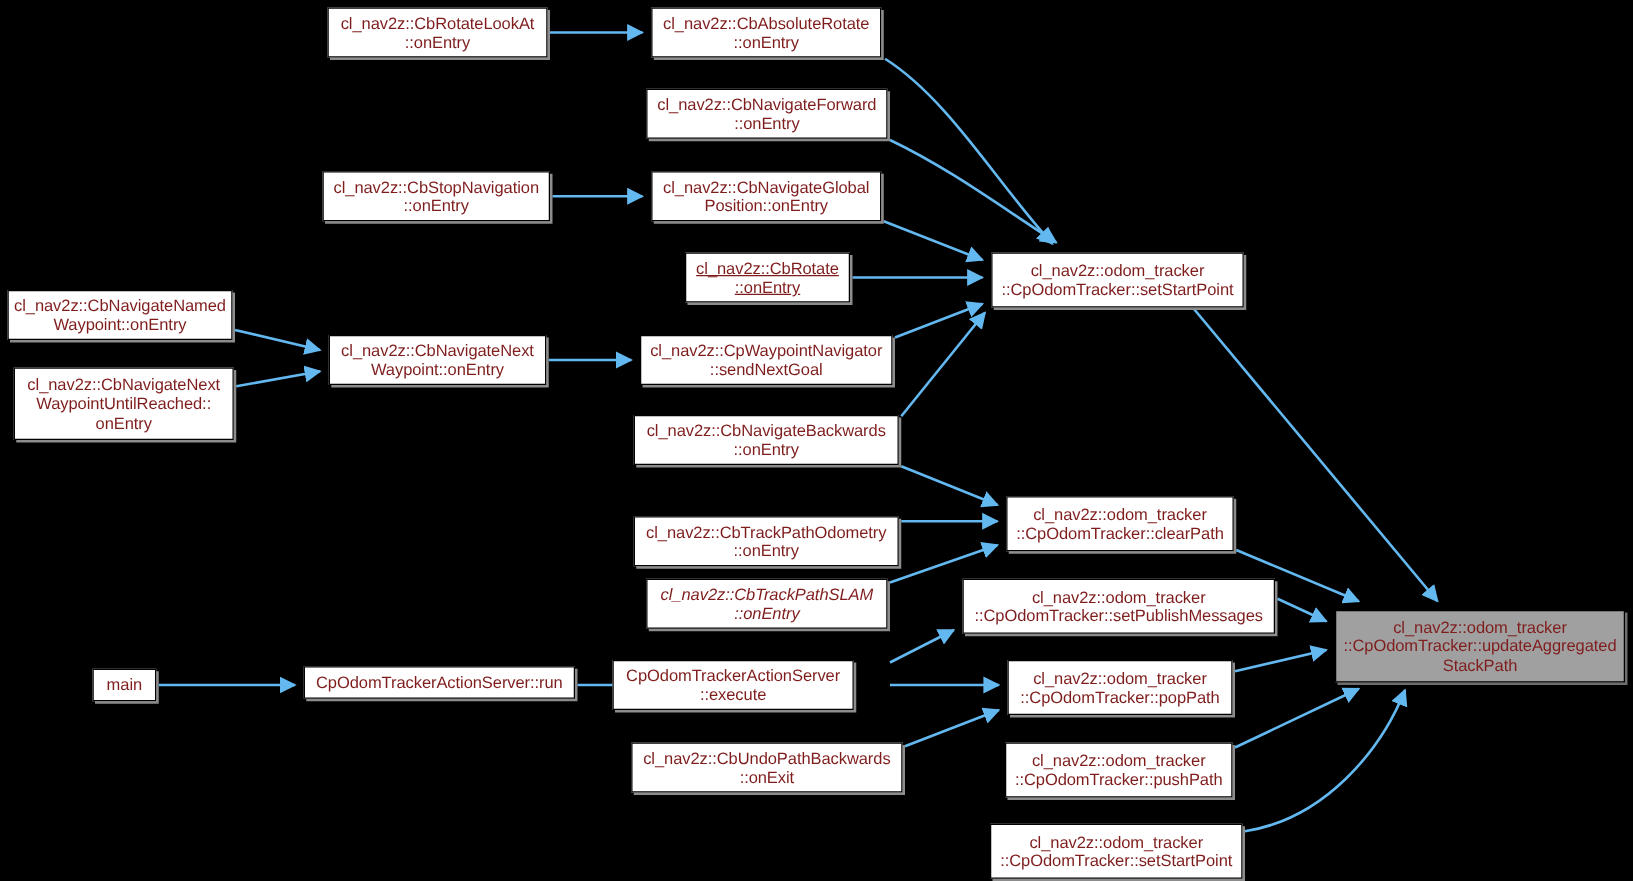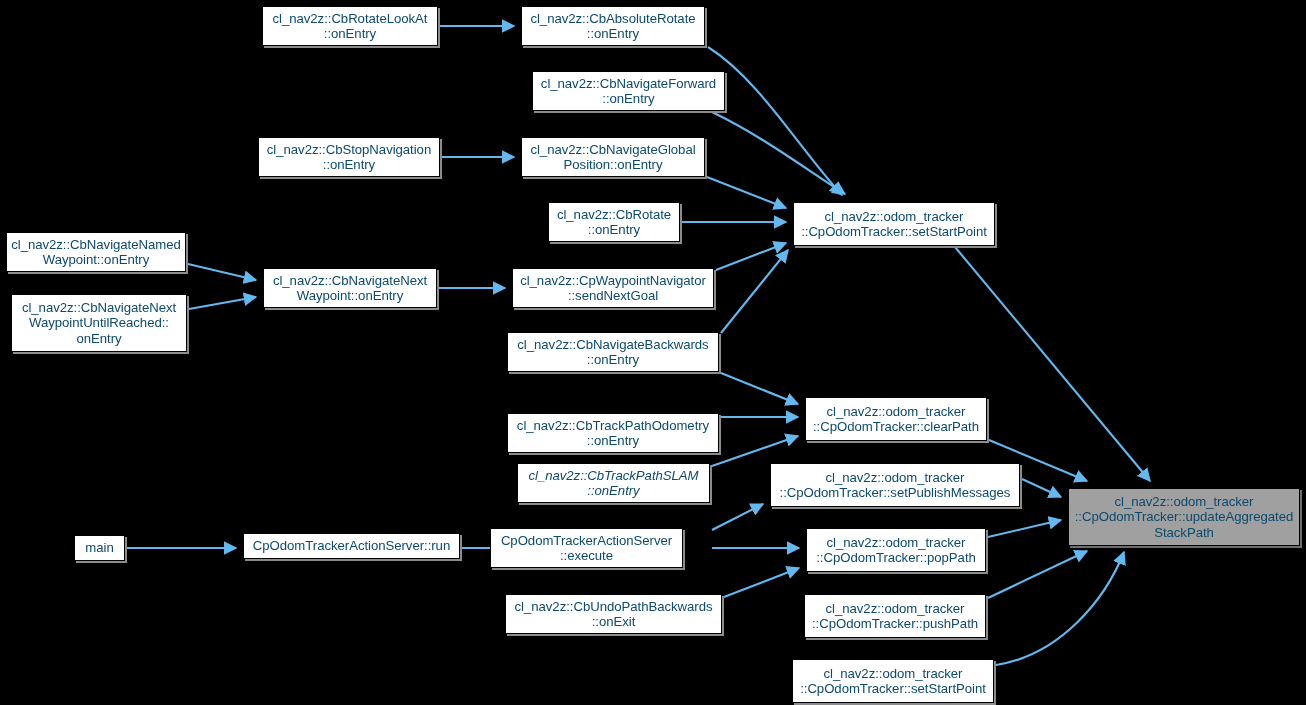--- a/index.html
+++ b/index.html
@@ -20,21 +20,21 @@
     width: 1306px;
     height: 705px;
     pointer-events: none;
   }
   .node {
     position: absolute;
     box-sizing: border-box;
     background: #ffffff;
     border: 1px solid #000000;
     box-shadow: 2px 2px 0 0 #8c8c8c;
-    color: #0c4a6e;
+    color: #7f1d1d;
     font-size: 13.2px;
     line-height: 15.4px;
     display: flex;
     align-items: center;
     justify-content: center;
     text-align: center;
     z-index: 5;
     letter-spacing: -0.05px;
   }
   .node.highlight {
@@ -116,33 +116,33 @@
 
   <div id="node-layer">
       <div class="node" style="left: 262px; top: 6px; width: 176px; height: 40px;">
         <span>cl_nav2z::CbRotateLookAt
 ::onEntry</span>
       </div>
       <div class="node" style="left: 521px; top: 6px; width: 184px; height: 40px;">
         <span>cl_nav2z::CbAbsoluteRotate
 ::onEntry</span>
       </div>
-      <div class="node" style="left: 532px; top: 71px; width: 193px; height: 40px;">
+      <div class="node" style="left: 517px; top: 71px; width: 193px; height: 40px;">
         <span>cl_nav2z::CbNavigateForward
 ::onEntry</span>
       </div>
       <div class="node" style="left: 258px; top: 137px; width: 182px; height: 40px;">
         <span>cl_nav2z::CbStopNavigation
 ::onEntry</span>
       </div>
       <div class="node" style="left: 521px; top: 137px; width: 184px; height: 40px;">
         <span>cl_nav2z::CbNavigateGlobal
 Position::onEntry</span>
       </div>
-      <div class="node" style="left: 548px; top: 202px; width: 132px; height: 40px;">
+      <div class="node" style="left: 548px; top: 202px; width: 132px; height: 40px; text-decoration: underline;">
         <span>cl_nav2z::CbRotate
 ::onEntry</span>
       </div>
       <div class="node" style="left: 793px; top: 202px; width: 202px; height: 44px;">
         <span>cl_nav2z::odom_tracker
 ::CpOdomTracker::setStartPoint</span>
       </div>
       <div class="node" style="left: 6px; top: 232px; width: 180px; height: 40px;">
         <span>cl_nav2z::CbNavigateNamed
 Waypoint::onEntry</span>

